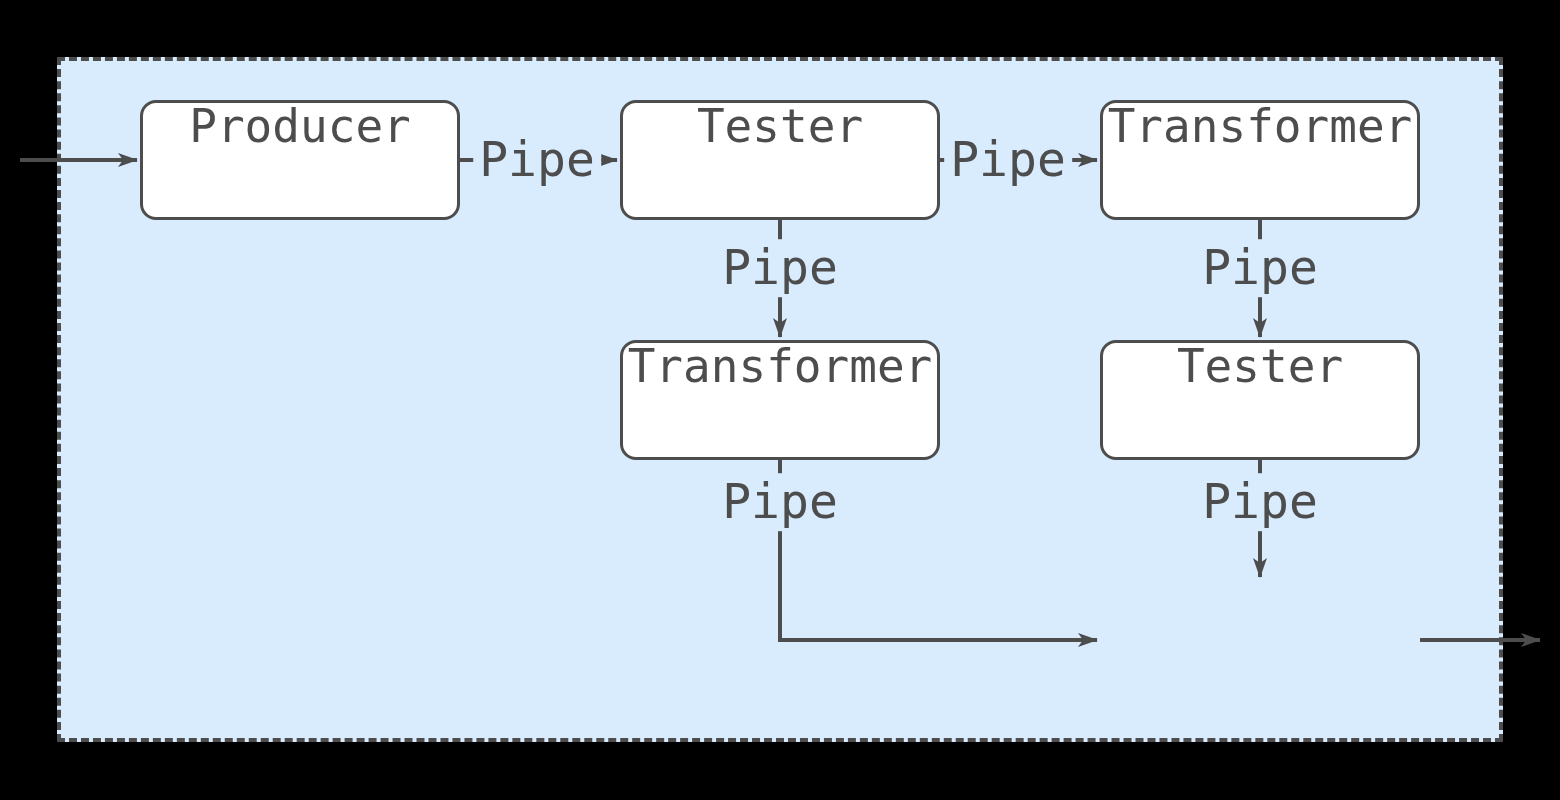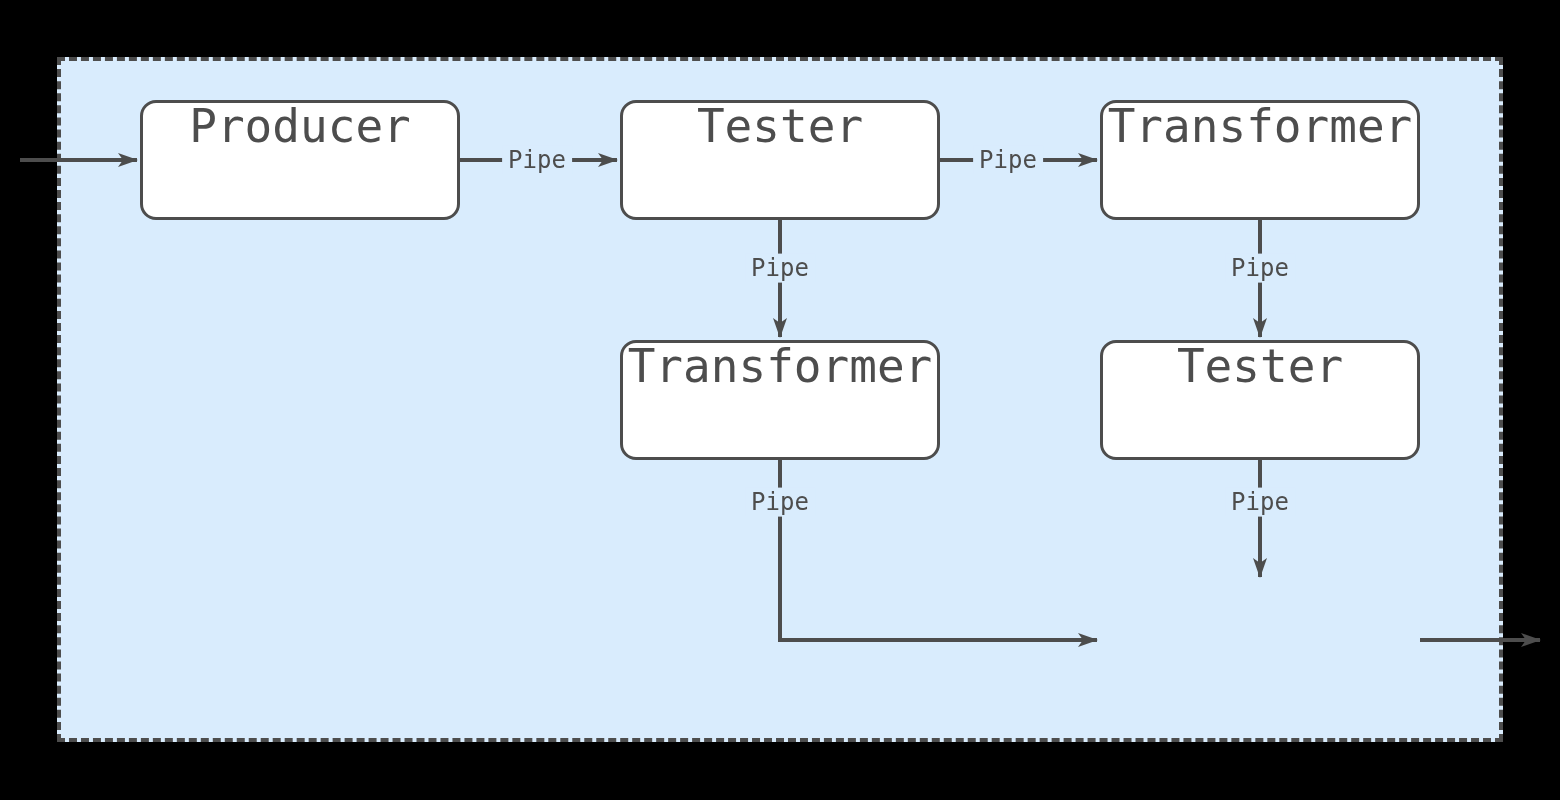--- a/index.html
+++ b/index.html
@@ -54,21 +54,21 @@
   .node-tester-top      { left: 620px;  top: 100px; }
   .node-transformer-top { left: 1100px; top: 100px; }
   .node-transformer-mid { left: 620px;  top: 340px; }
   .node-tester-mid      { left: 1100px; top: 340px; }
   .node-consumer        { left: 1100px; top: 580px; }
   .pipe-label {
     position: absolute;
     transform: translate(-50%, -50%);
     background: #d9ecfd;
     color: #4d4d4d;
-    font-size: 24px;
+    font-size: 48px;
     line-height: 1.2;
     padding: 0 6px;
     white-space: nowrap;
   }
   .pipe-h1 { left: 537px;  top: 160px; }
   .pipe-h2 { left: 1008px; top: 160px; }
   .pipe-v1 { left: 780px;  top: 268px; }
   .pipe-v2 { left: 1260px; top: 268px; }
   .pipe-v3 { left: 780px;  top: 502px; }
   .pipe-v4 { left: 1260px; top: 502px; }

